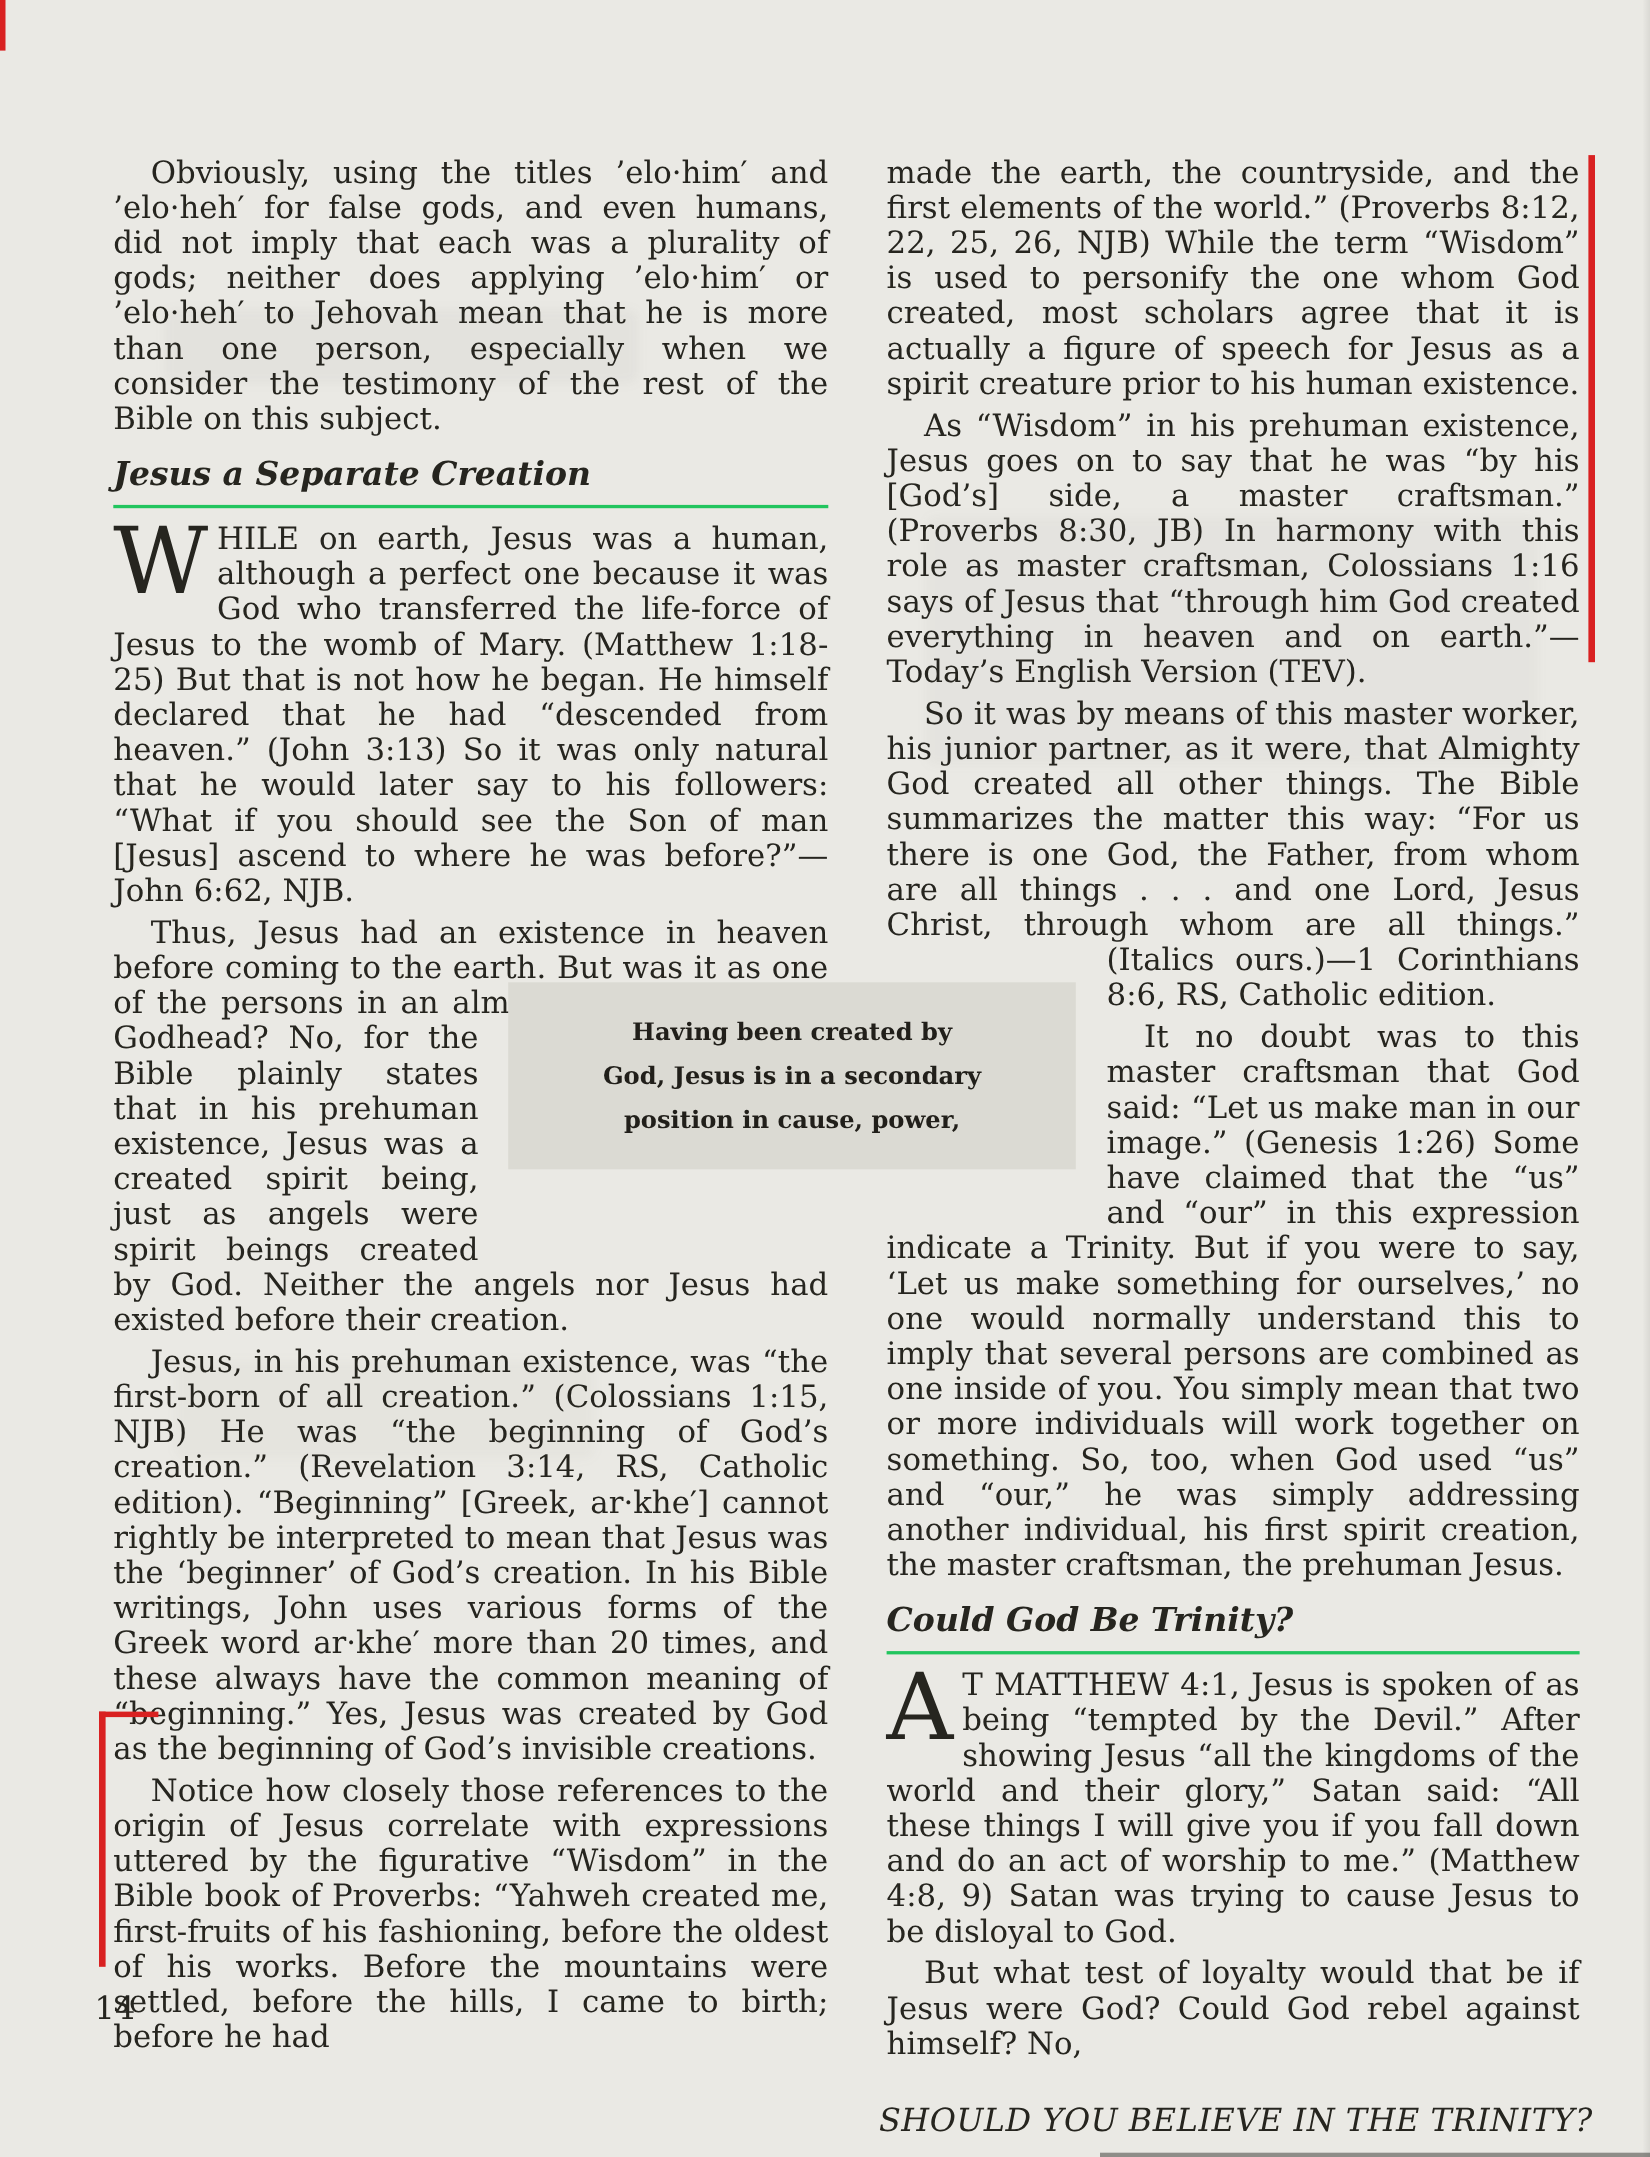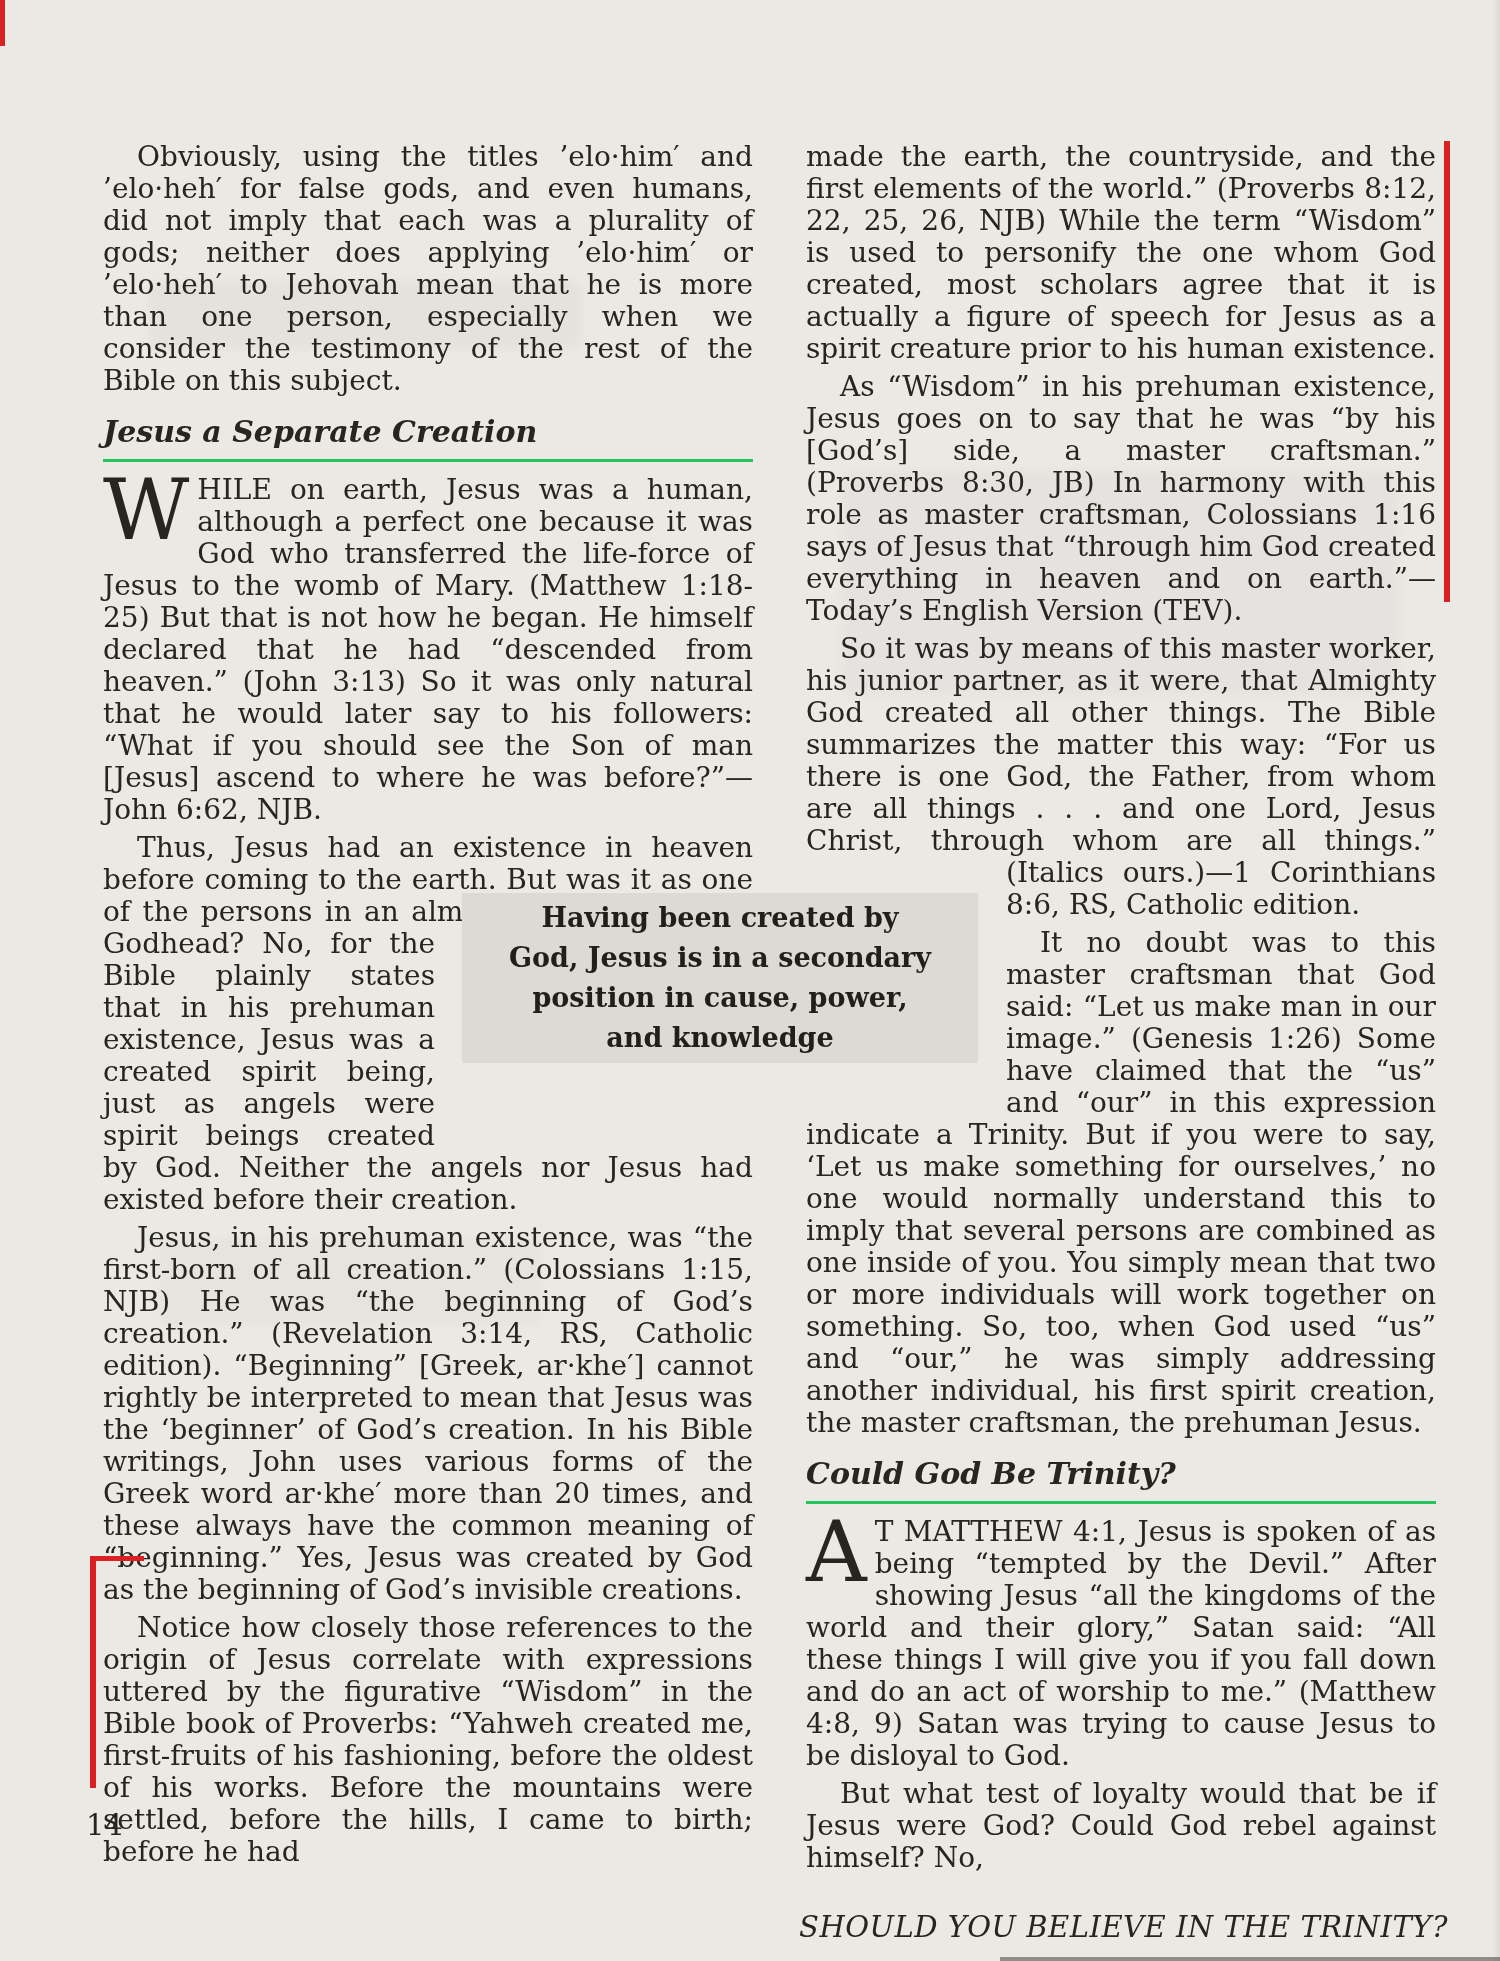--- a/index.html
+++ b/index.html
@@ -38,21 +38,21 @@
   }
   .pq-hole-left{float:right;width:308px;height:196px;margin-left:10px;}
   .pq-hole-right{float:left;width:190px;height:232px;margin-right:10px;}
   .pull-quote{
     position:absolute;left:462px;top:893px;
     width:516px;height:170px;
     background:#dbdad3;
     z-index:3;
     display:flex;flex-direction:column;justify-content:center;
     text-align:center;
-    font-weight:700;font-size:27px;line-height:40px;
+    font-weight:700;font-size:22px;line-height:40px;
     color:#211f1a;
   }
   .page-number{
     position:absolute;left:86px;top:1808px;
     font-size:29px;z-index:2;
   }
   .footer-title{
     position:absolute;right:52px;top:1910px;
     font-size:29px;font-style:italic;letter-spacing:.5px;
     z-index:2;
@@ -115,21 +115,20 @@
 
     <p class="body-para first"><span class="dropcap">A</span><span><span>T MATTHEW 4:1, Jesus is spoken of as being “tempted by the Devil.” After showing Jesus “all the kingdoms of the world and their glory,” Satan said: “All these things I will give you if you fall down and do an act of worship to me.” (Matthew 4:8, 9) Satan was trying to cause Jesus to be disloyal to God.</span></span></p>
 
     <p class="body-para indent"><span><span>But what test of loyalty would that be if Jesus were God? Could God rebel against himself? No,</span></span></p>
   </div>
 
   <div class="pull-quote">
     <div>Having been created by</div>
     <div>God, Jesus is in a secondary</div>
     <div>position in cause, power,</div>
-    <div>and knowledge</div>
   </div>
 
   <div class="page-number">14</div>
   <div class="footer-title">SHOULD YOU BELIEVE IN THE TRINITY?</div>
 
   <div class="red-mark corner-mark"></div>
   <div class="red-mark right-line"></div>
   <div class="red-mark bracket-stem"></div>
   <div class="red-mark bracket-tick"></div>
 

